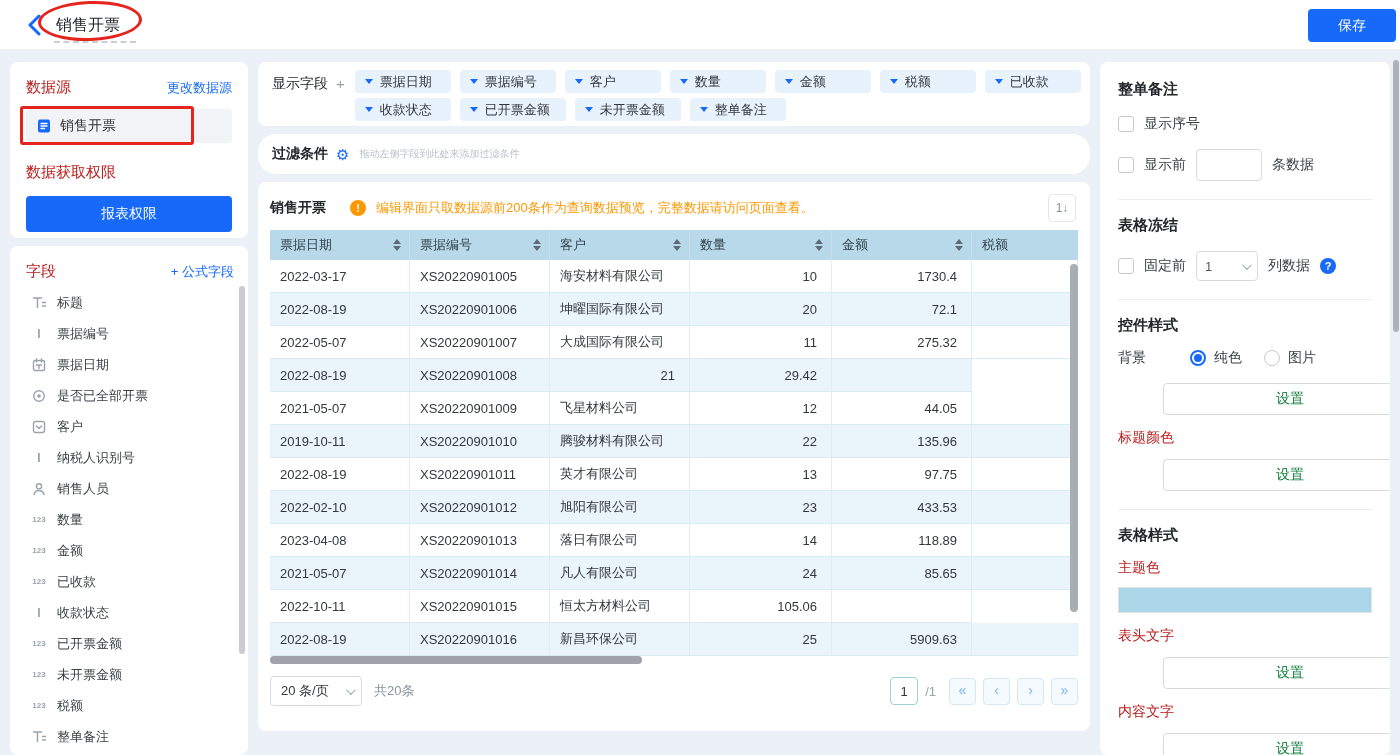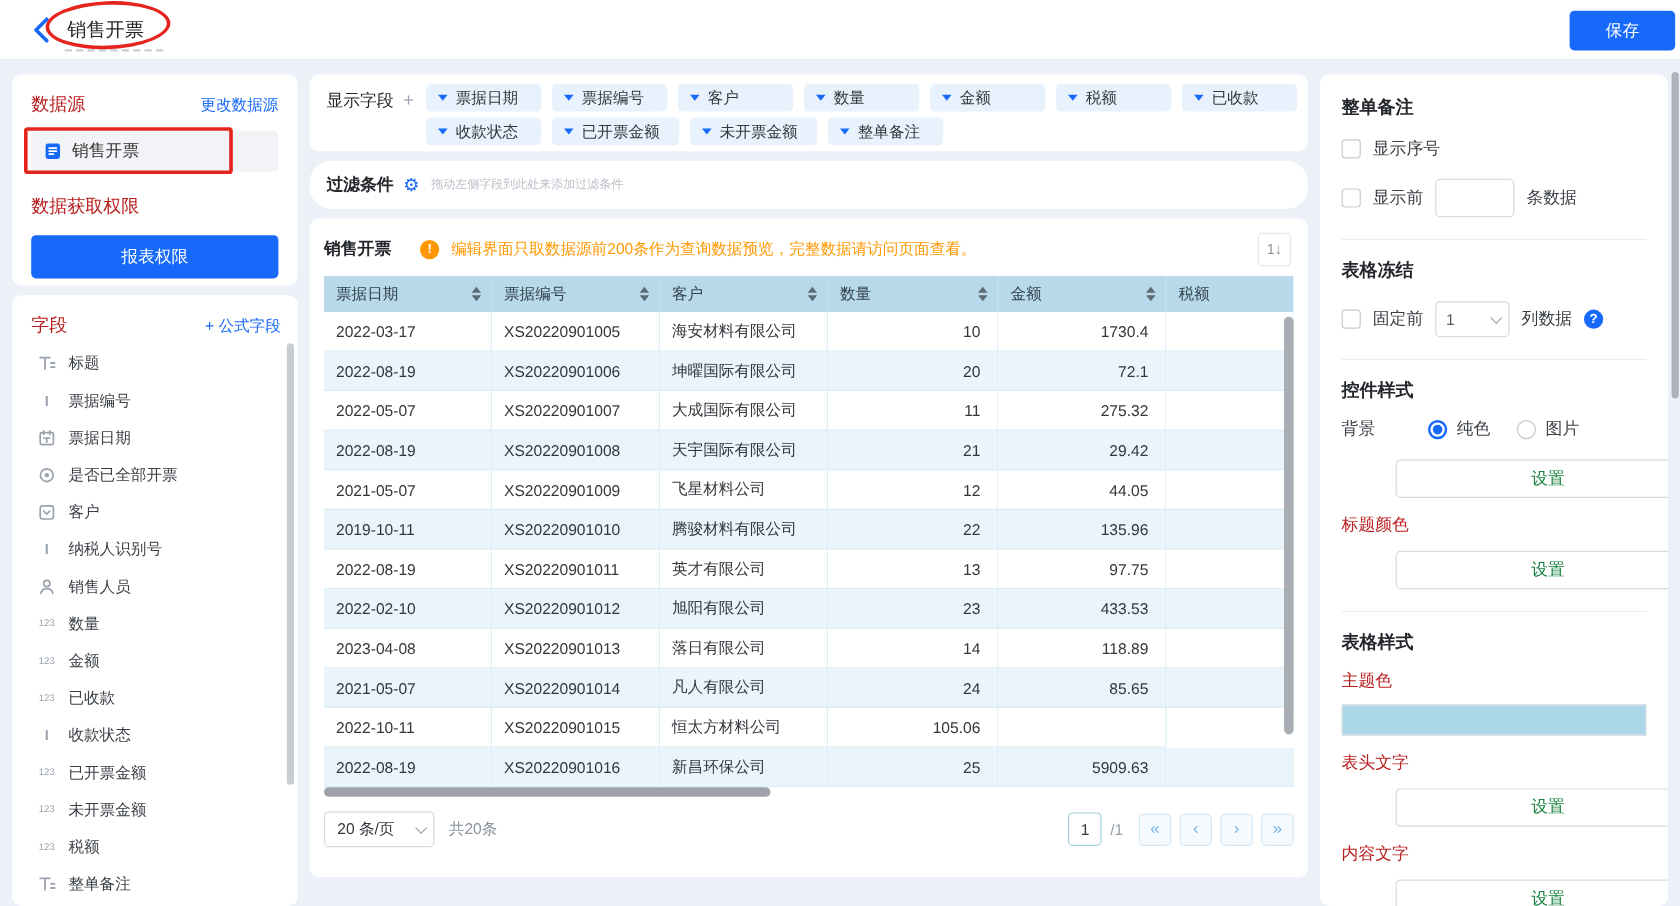--- a/index.html
+++ b/index.html
@@ -24,21 +24,21 @@
   .ds-item { margin-top:12px; height:34px; background:#f1f3f6; border-radius:4px; display:flex; align-items:center; padding-left:10px; gap:8px; font-size:14px; cursor:pointer; position:relative; }
   .anno-rect { position:absolute; left:-6px; top:-3px; width:174px; height:39px; border:3px solid #e5241d; border-radius:3px; pointer-events:none; }
   .perm-head { margin-top:20px; }
   .perm-btn { margin-top:14px; width:100%; height:36px; background:#1769fa; color:#fff; border:none; border-radius:4px; font-size:14px; cursor:pointer; }
 
   .fields-card { left:10px; top:246px; width:238px; height:509px; padding:16px 14px 0 16px; overflow:hidden; }
   .field-list { margin-top:6px; }
   .field-item { height:31px; display:flex; align-items:center; gap:9px; font-size:13px; color:#3a3f45; cursor:grab; padding-left:4px; }
   .f-ic { width:18px; display:inline-flex; justify-content:center; align-items:center; color:#9aa3ad; flex:none; }
   .f-ic.letter { font-size:12px; font-weight:bold; }
-  .f-ic.num { font-size:8px; font-weight:normal; letter-spacing:0; }
+  .f-ic.num { font-size:8px; font-weight:bold; letter-spacing:0; }
   .fields-scroll { position:absolute; right:3px; top:40px; width:6px; height:368px; background:#c9ccd2; border-radius:3px; cursor:pointer; }
 
   
   .chips-card { left:258px; top:62px; width:832px; height:64px; padding:8px 14px; display:flex; gap:10px; }
   .chips-label { display:flex; align-items:flex-start; gap:8px; padding-top:5px; font-size:14px; color:#23262b; white-space:nowrap; }
   .plus { color:#9aa3ad; font-size:15px; cursor:pointer; }
   .chip-rows { display:flex; flex-direction:column; gap:5px; }
   .chip-row { display:flex; gap:9px; }
   .chip { height:23px; background:#e7f2fd; border-radius:4px; display:flex; align-items:center; gap:7px; padding:0 16px 0 10px; font-size:13px; color:#33373c; cursor:pointer; min-width:96px; }
   .caret { width:0; height:0; border-left:4px solid transparent; border-right:4px solid transparent; border-top:5px solid #1769fa; }
@@ -379,21 +379,20 @@
           <div class="t-cell">2022-05-07</div>
           <div class="t-cell">XS20220901007</div>
           <div class="t-cell">大成国际有限公司</div>
           <div class="t-cell num">11</div>
           <div class="t-cell num">275.32</div>
           <div class="t-cell"></div>
         </div>
         <div class="t-row">
           <div class="t-cell">2022-08-19</div>
           <div class="t-cell">XS20220901008</div>
-          <div class="t-cell">天宇国际有限公司</div>
           <div class="t-cell num">21</div>
           <div class="t-cell num">29.42</div>
           <div class="t-cell"></div>
         </div>
         <div class="t-row">
           <div class="t-cell">2021-05-07</div>
           <div class="t-cell">XS20220901009</div>
           <div class="t-cell">飞星材料公司</div>
           <div class="t-cell num">12</div>
           <div class="t-cell num">44.05</div>

